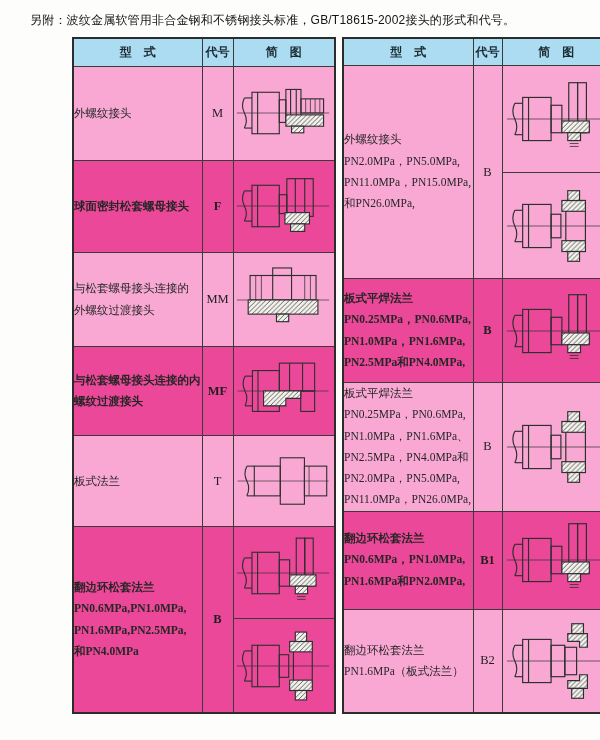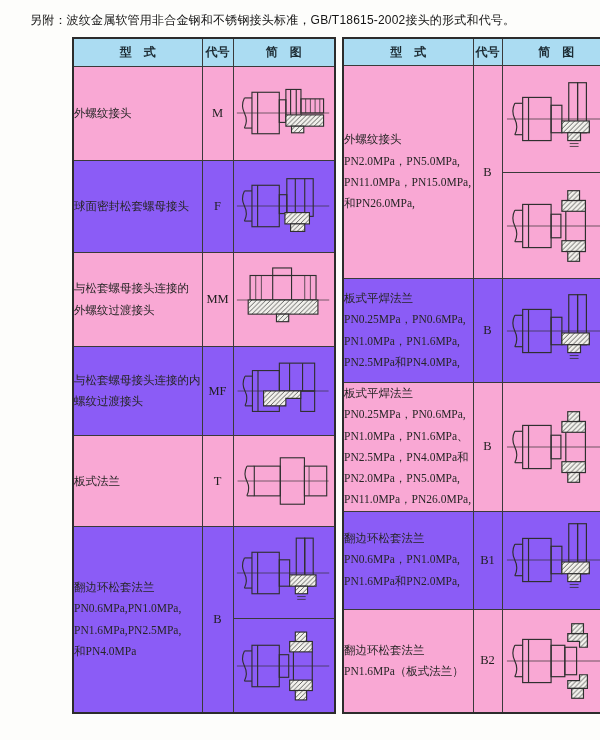--- a/index.html
+++ b/index.html
@@ -36,21 +36,21 @@
     font-size:11.5px;line-height:1.85;
     padding:4px 4px 4px 8px;
     white-space:pre-line;
     text-align:left;color:#262626;
   }
   td.cd{
     text-align:center;font-size:12.5px;color:#1f1f1f;
     font-family:"Liberation Serif", serif;
   }
   td.dg{text-align:center;background:#fcfcf9;}
-  tr.yl td{background:#8b5cf6;}
+  tr.yl td{background:#ec4899;font-weight:bold;}
   tr.wh td{background:#f9a8d4;}
   .diag{display:inline-block;vertical-align:middle;}
   .defs{position:absolute;width:0;height:0;overflow:hidden;}
 </style>
 </head>
 <body>
 
 <svg class="defs" aria-hidden="true">
   <defs>
     <pattern id="ht" patternUnits="userSpaceOnUse" width="5" height="5">

